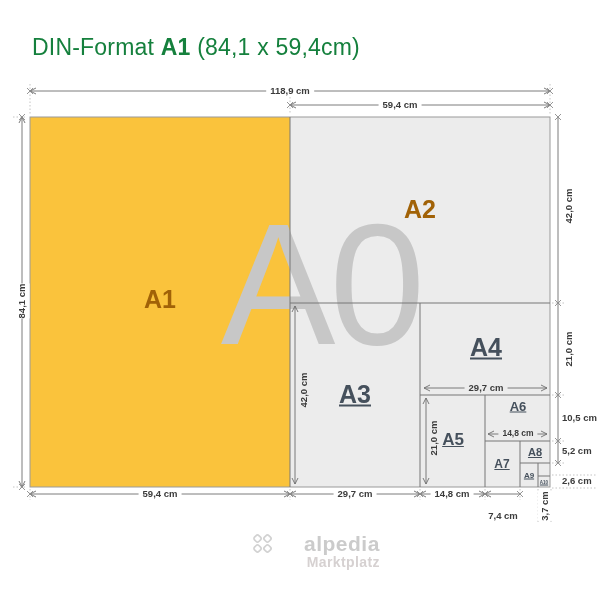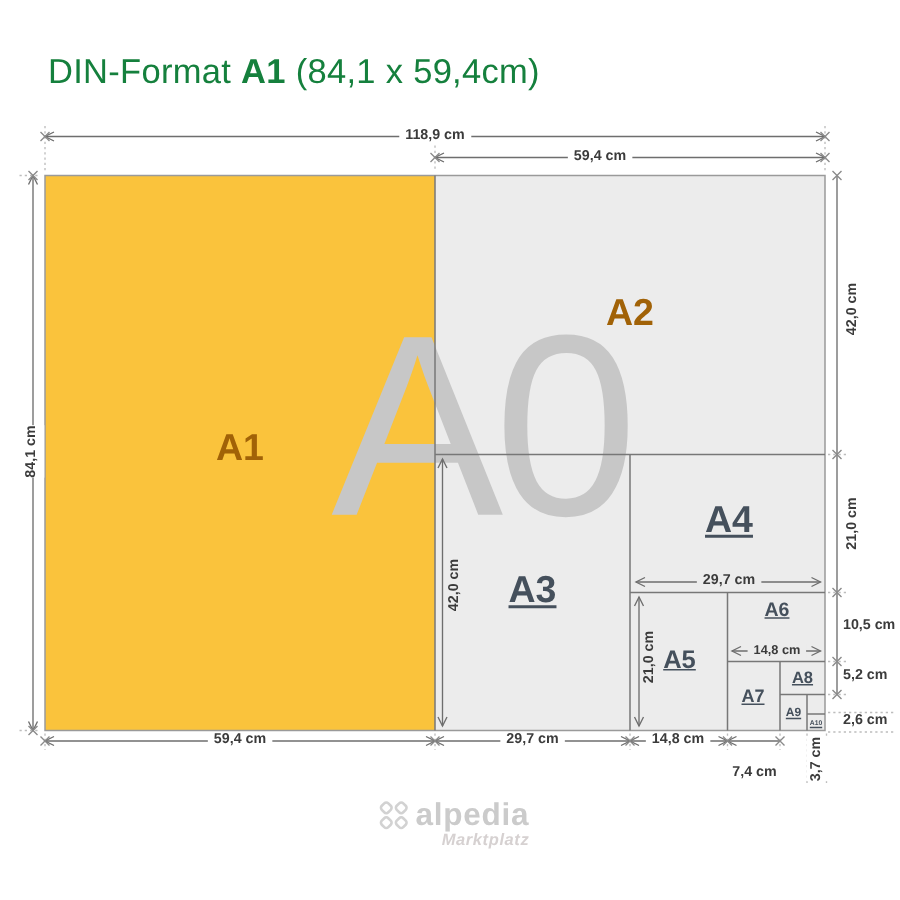--- a/index.html
+++ b/index.html
@@ -18,22 +18,22 @@
   .sm{color:#45505c;text-decoration:underline;}
   .dim{position:absolute;transform:translate(-50%,-50%);font-size:9.5px;font-weight:600;
        color:#3b3b3b;white-space:nowrap;line-height:1.15;}
   .dim.vert{transform:translate(-50%,-50%) rotate(-90deg);}
   .dim.wbg{background:#fff;padding:0 4px;}
   .dim.gbg{background:#ECECEC;padding:0 4px;}
   .dim.vbg{background:#fff;padding:2px 0;}
   .dim.right{transform:translate(0,-50%);}
   .footer{position:absolute;left:251px;top:532px;display:flex;align-items:flex-start;}
   .logotxt{display:flex;flex-direction:column;align-items:flex-end;margin-left:3px;}
-  .logoname{font-size:21px;font-weight:600;color:#cbcbcb;letter-spacing:.5px;line-height:1.1;}
-  .logotag{font-size:11px;font-weight:600;color:#d6d1d1;letter-spacing:.4px;margin-top:-1px;font-style:italic;}
+  .logoname{font-size:21px;font-weight:600;color:#cbcbcb;letter-spacing:.5px;line-height:1.1;margin-left:27px;}
+  .logotag{font-size:14px;font-weight:600;color:#d6d1d1;letter-spacing:.4px;margin-top:-1px;}
 </style>
 </head>
 <body>
 
 <div class="page">
 
   <div class="title">
     <span>DIN-Format</span>
     <span class="b">A1</span>
     <span>(84,1 x 59,4cm)</span>

